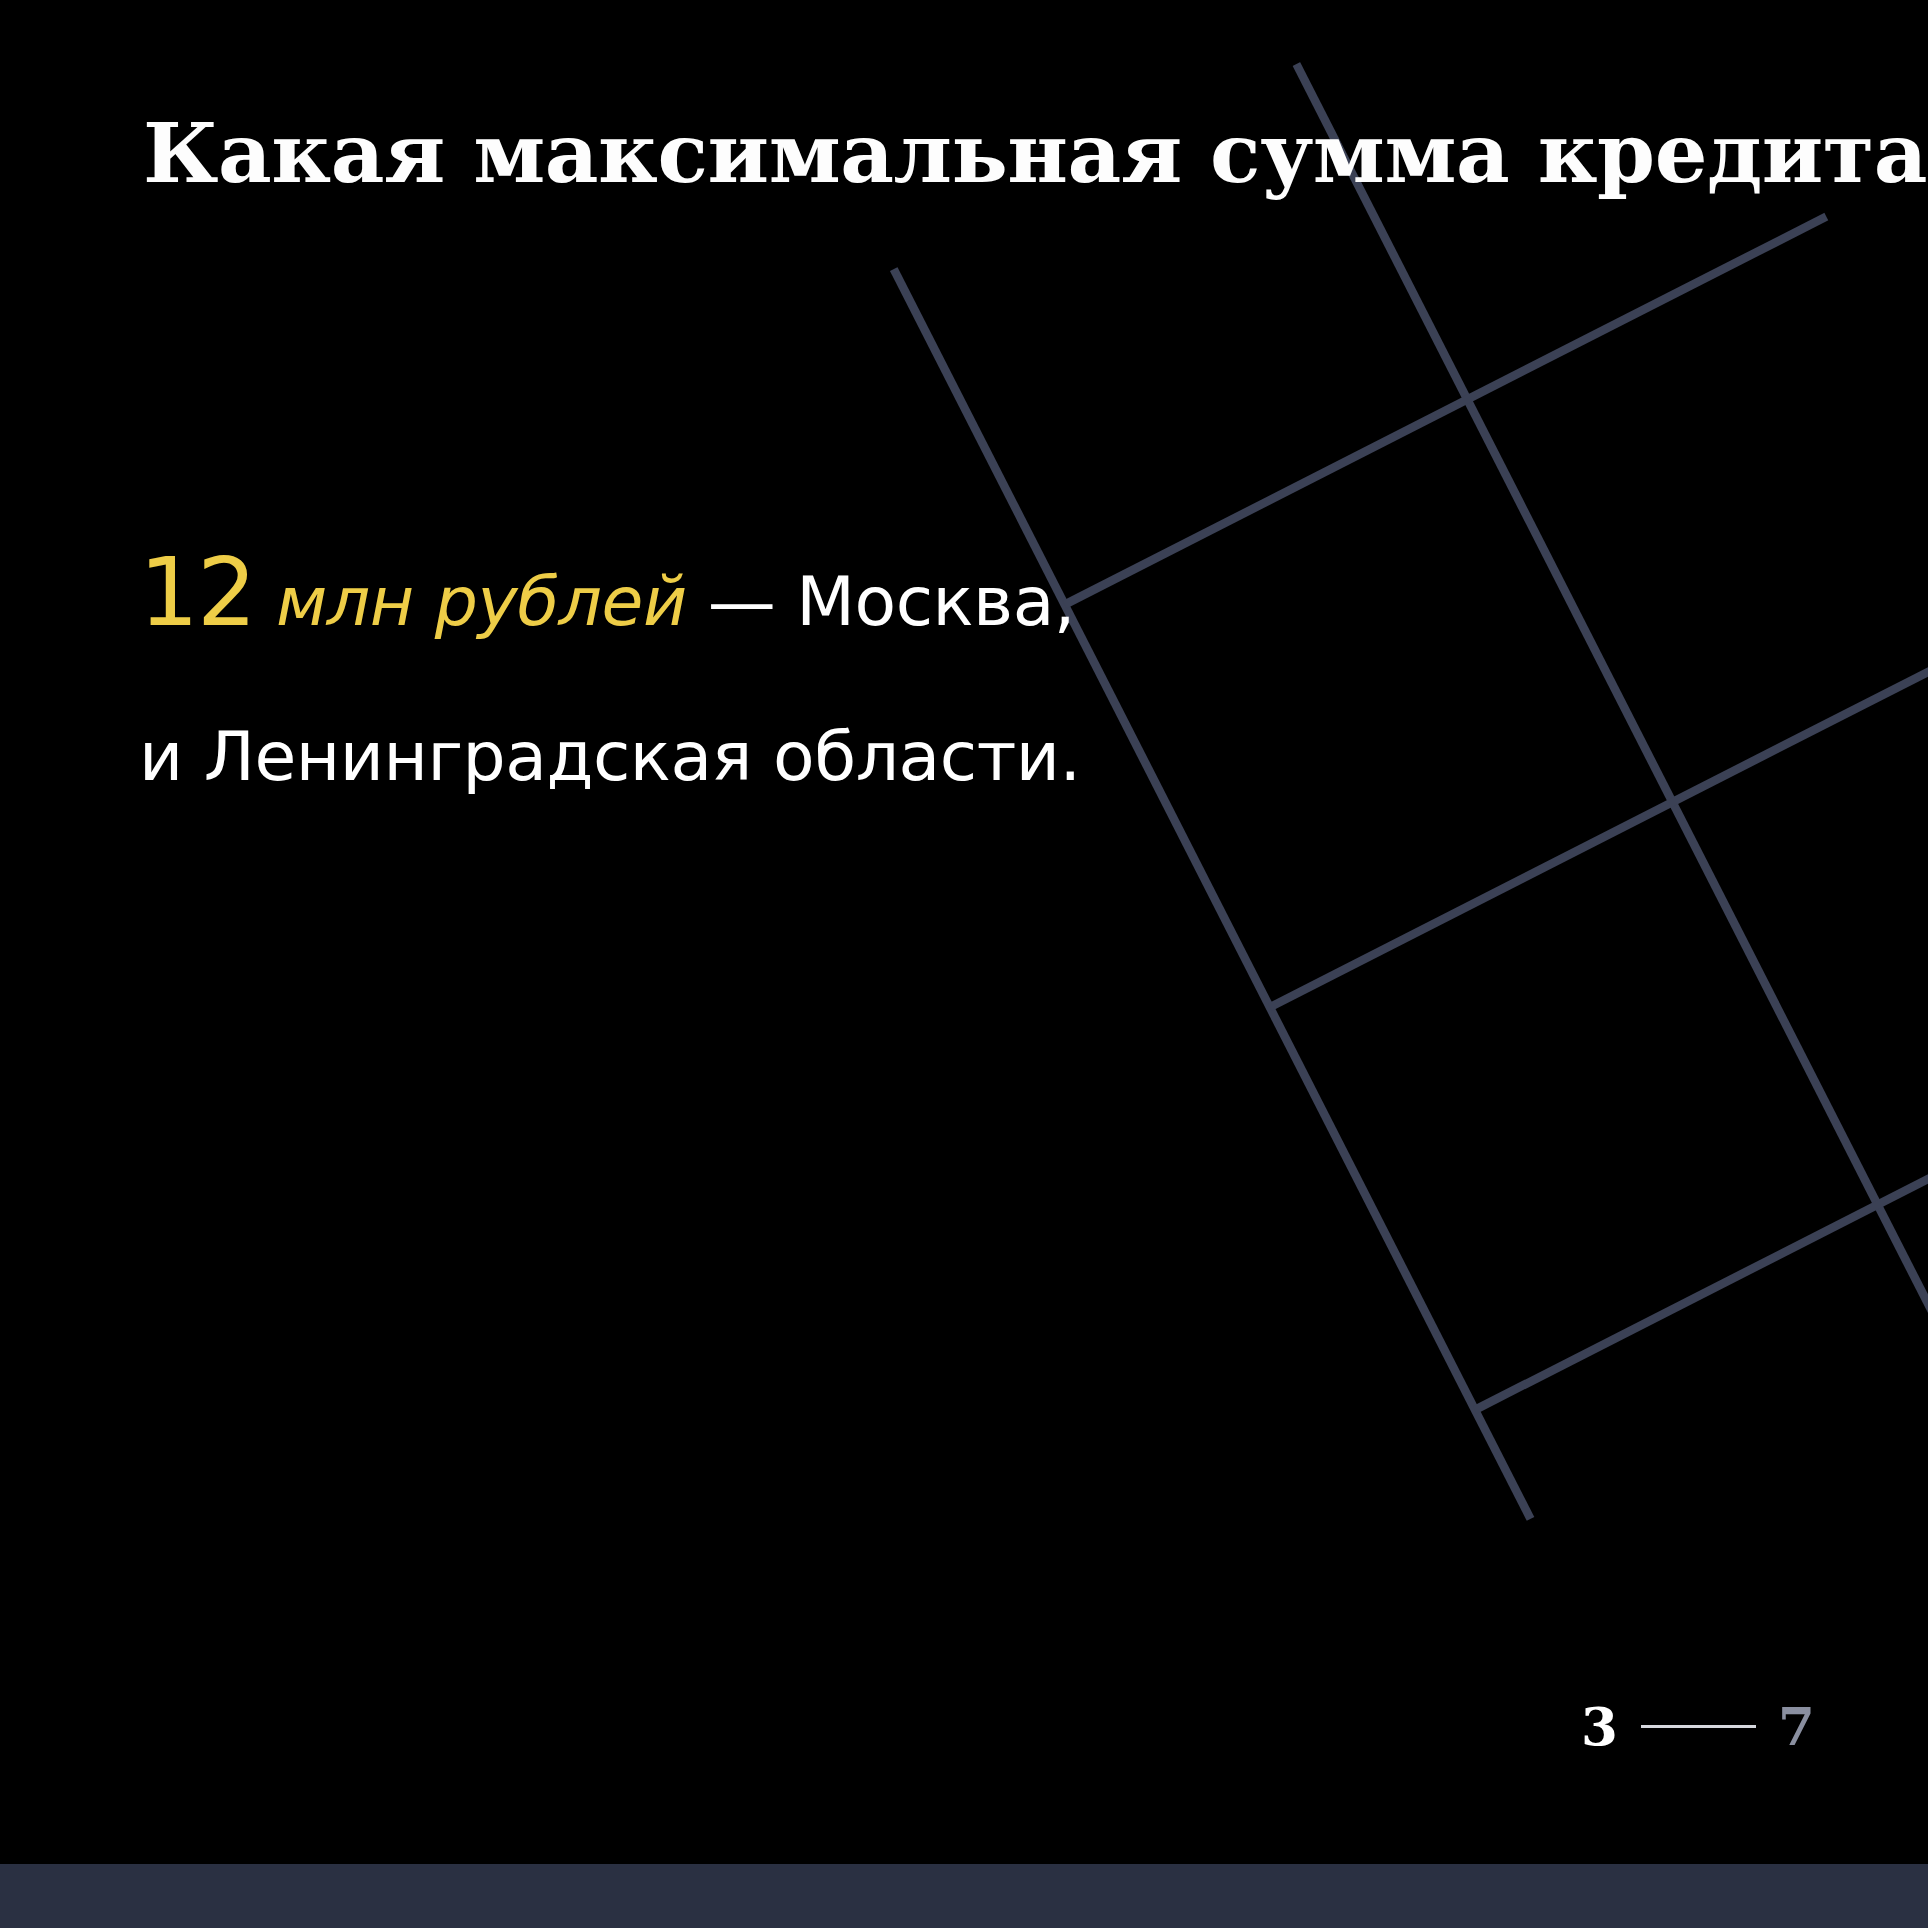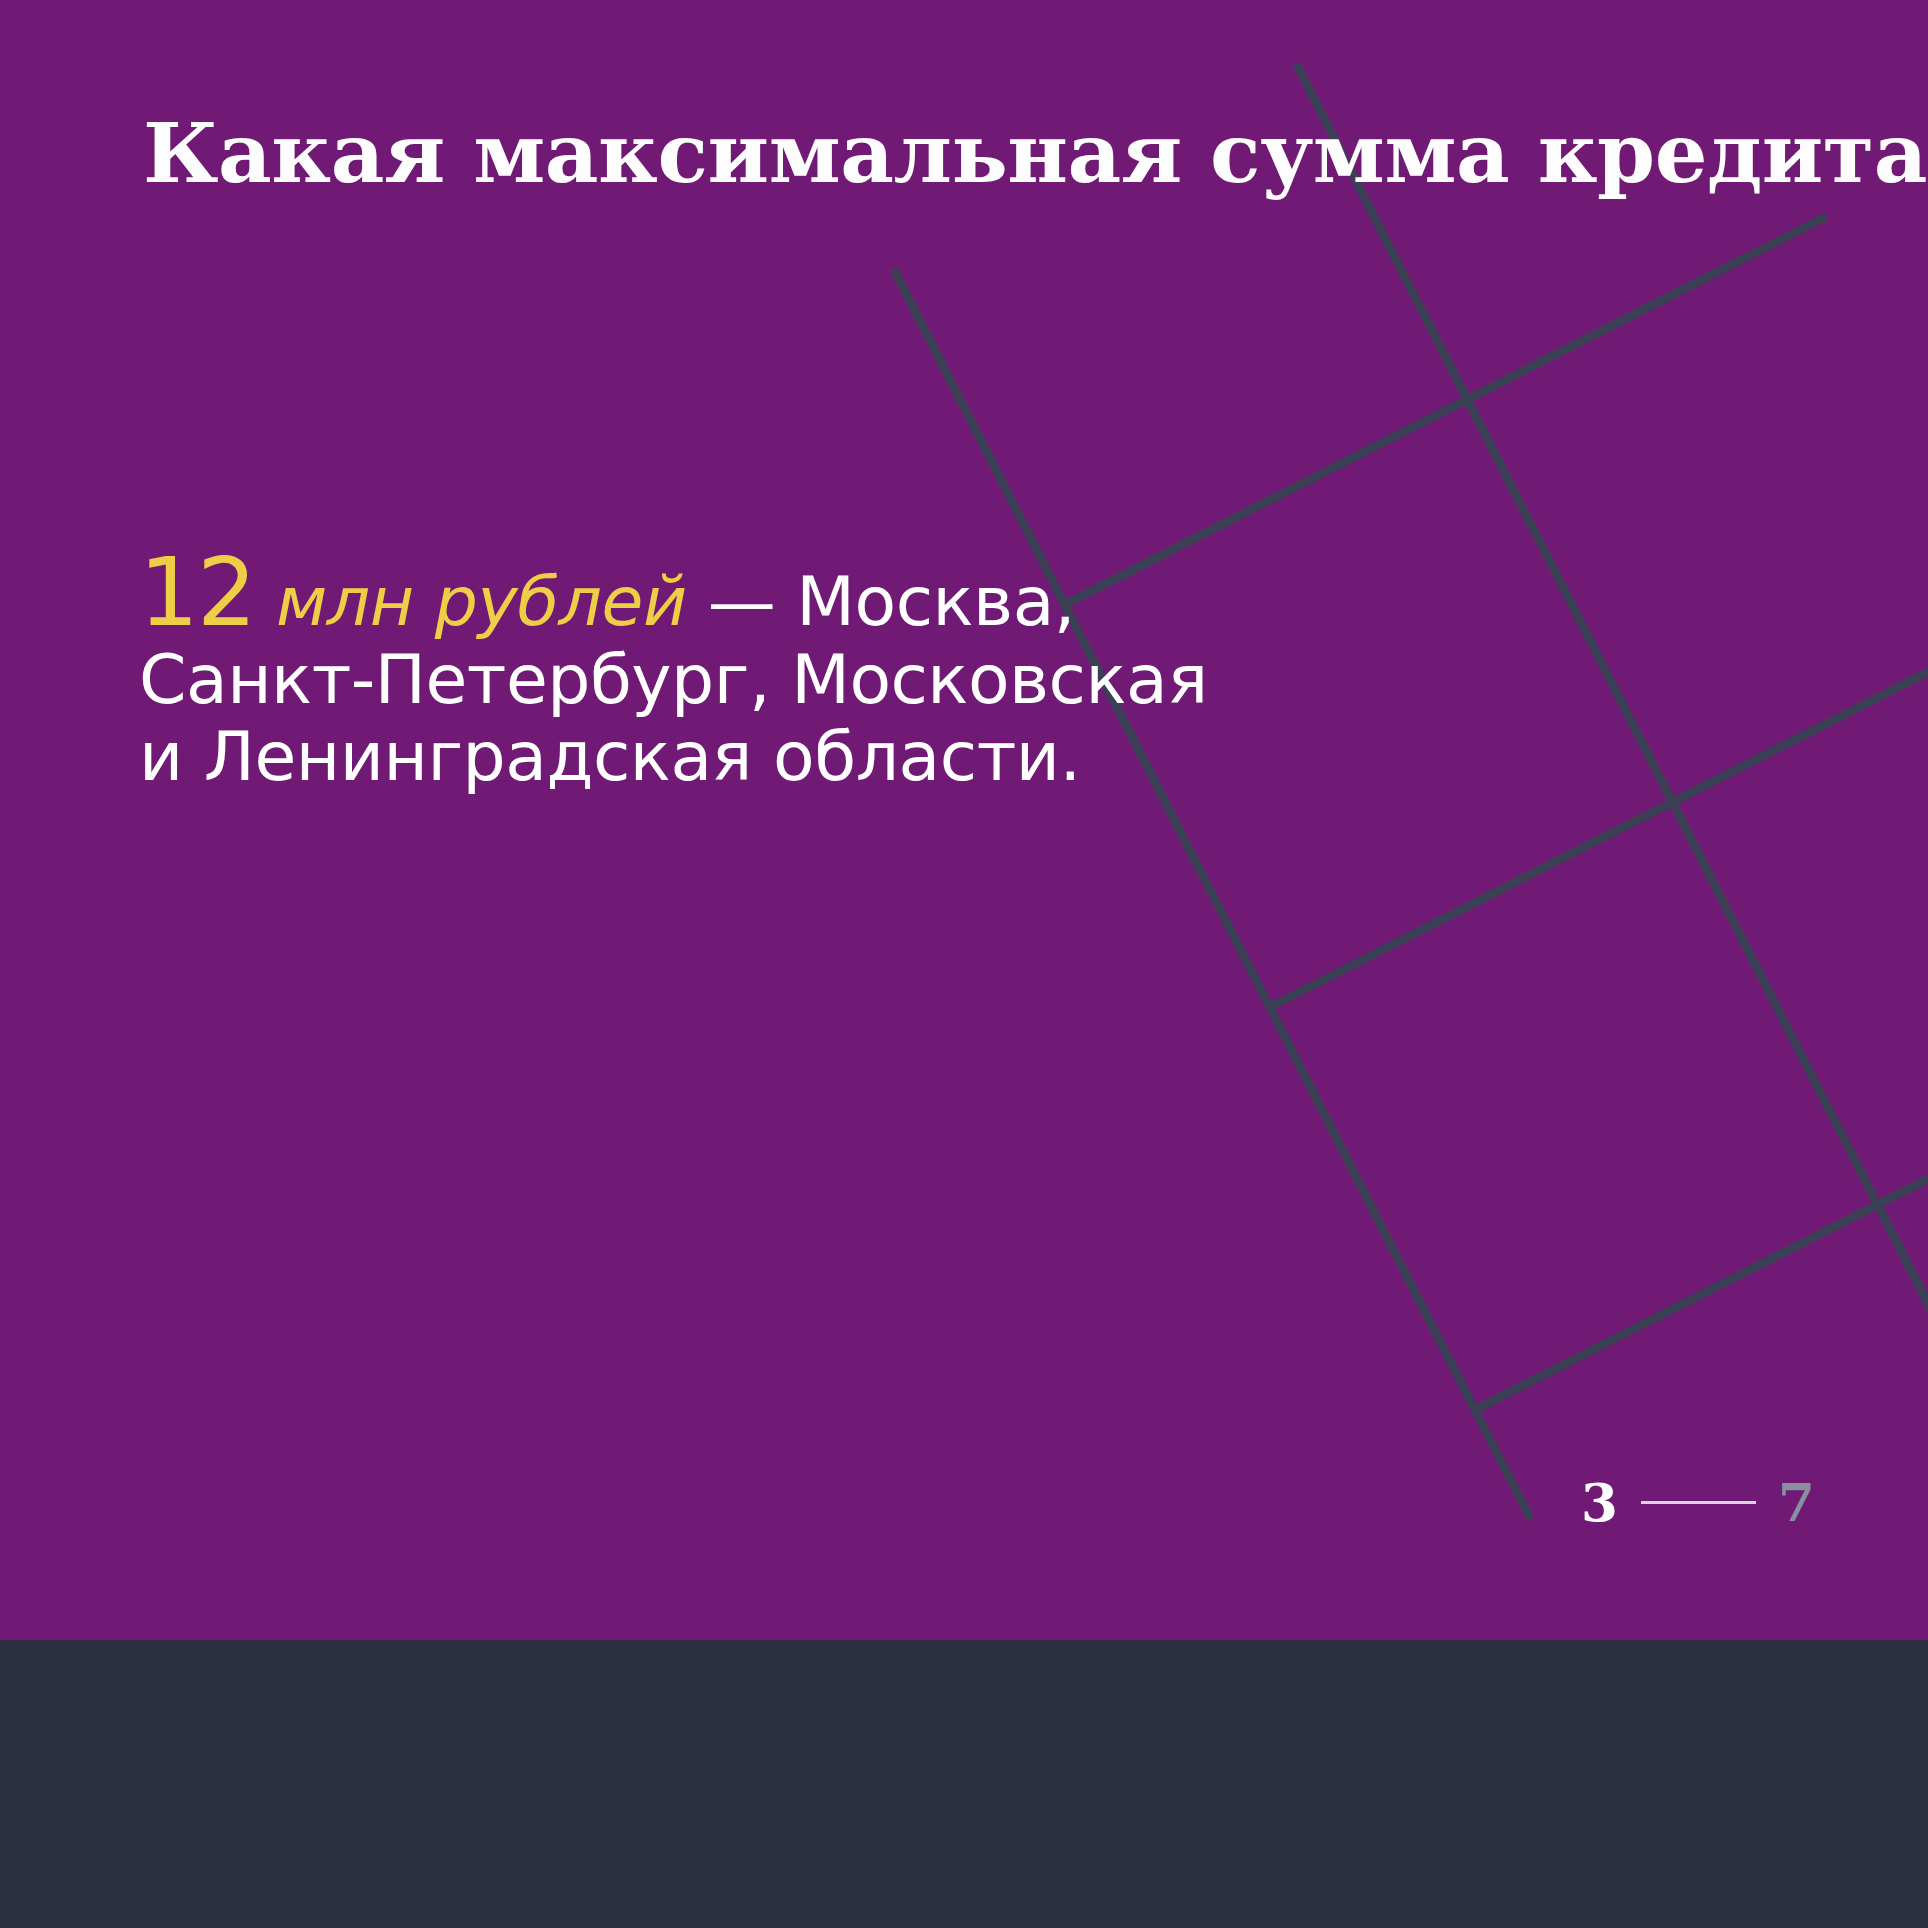--- a/index.html
+++ b/index.html
@@ -4,22 +4,22 @@
 <style>
   html, body {
     margin: 0;
     padding: 0;
     background: #2a3042;
   }
 
   #slide {
     position: relative;
     width: 1928px;
-    height: 1640px;
-    background: #701a75;
+    height: 1864px;
+    background: #000000;
     overflow: hidden;
     font-family: "DejaVu Sans", sans-serif;
     -webkit-font-smoothing: antialiased;
   }
 
   
   #bg-pattern {
     position: absolute;
     inset: 0;
     pointer-events: none;
@@ -140,21 +140,21 @@
       <span class="hl">Какая максимальная сумма кредита</span>
     </h1>
 
     <div class="answers">
 
       <div class="answer-block">
         <p class="answer-text">
           <span class="amount-num">12</span> <span class="amount-unit">млн рублей</span>
           <span class="dash">—</span>
           <span>Москва,</span><br>
-          <span>Санкт-Петербург, Московская</span><br>
+          <br>
           <span>и Ленинградская области.</span>
         </p>
       </div>
 
 
     </div>
 
     <div class="pager">
       <span class="cur">3</span>
       <span class="rule"></span>

